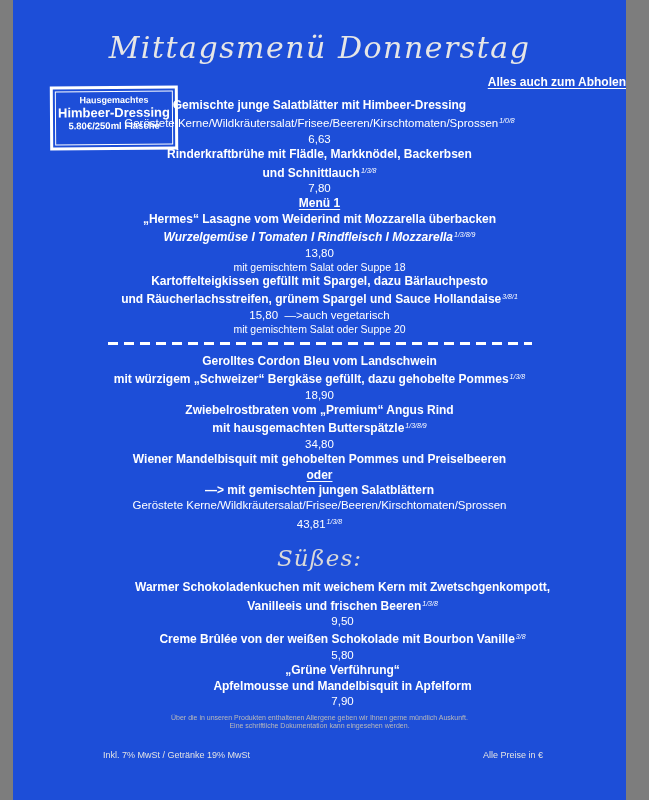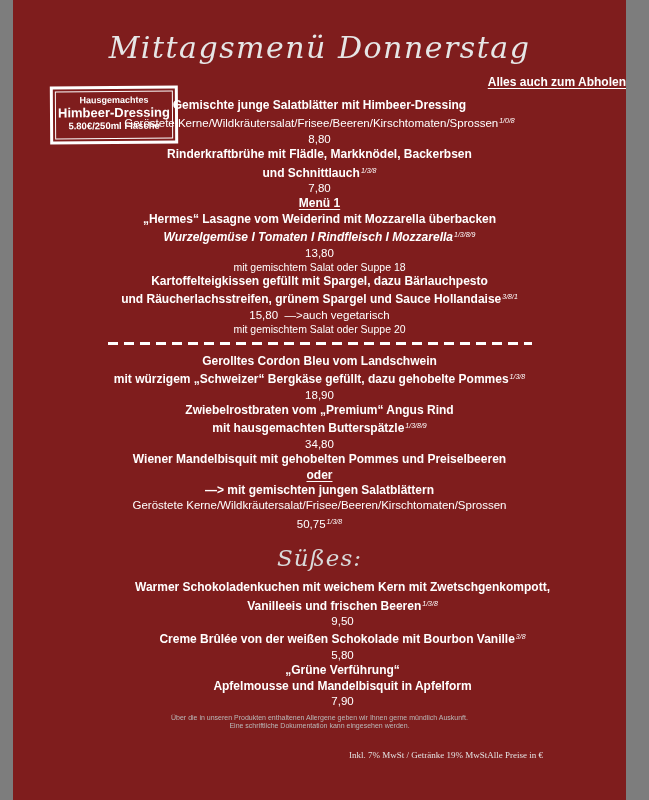--- a/index.html
+++ b/index.html
@@ -4,33 +4,33 @@
 <style>
   html,body{margin:0;padding:0;}
   body{
     width:649px;height:800px;position:relative;
     background:#7d7d7d;
     font-family:"Liberation Sans", sans-serif;
     overflow:hidden;
   }
   .paper{
     position:absolute;left:13px;right:23px;top:0;bottom:0;
-    background:#7f1d1d;color:#fff;
+    background:#1d4ed8;color:#fff;
   }
   .title{
     margin-top:30px;text-align:center;
     font-family:"DejaVu Serif", serif;font-style:italic;
     font-size:30px;color:#e6e6e6;letter-spacing:1.5px;
   }
   .promo-box{
     position:absolute;left:37px;top:86px;width:118px;
     border:3px solid #fff;padding:2px;text-align:center;
     transform:rotate(-0.4deg);
   }
-  .promo-inner{border:1.5px solid #fff;padding:3px 2px 7px 2px;}
+  .promo-inner{border:1.5px solid #fff;padding:3px 2px 13px 2px;}
   .promo-l1{font-size:9px;font-weight:bold;}
   .promo-l2{font-size:13px;font-weight:bold;line-height:15px;}
   .promo-l3{font-size:9.5px;font-weight:bold;}
   .pickup{
     margin-top:10px;text-align:right;font-size:12px;font-weight:bold;
     text-decoration:underline;text-underline-offset:2px;
   }
   .menu-list{margin-top:9px;text-align:center;}
   .line{font-size:11.5px;line-height:15.4px;color:#fff;}
   .line .t{white-space:pre-wrap;}
@@ -48,22 +48,22 @@
   }
   .sweets-heading{
     margin-top:13px;text-align:center;
     font-family:"DejaVu Serif", serif;font-style:italic;
     font-size:23px;color:#d9d9d9;letter-spacing:1px;
   }
   .sweets-list{margin-top:9px;padding-left:46px;}
   .allergen-note{margin-top:4px;text-align:center;color:#b9b9b9;font-size:7px;line-height:8.5px;}
   .footer{
     position:absolute;bottom:40px;left:90px;right:83px;
-    display:flex;justify-content:flex-end;
-    font-size:9px;color:#e3e3e3;font-family:Liberation Serif, serif;
+    display:flex;justify-content:space-between;
+    font-size:9px;color:#e3e3e3;
   }
 </style>
 </head>
 <body>
 
 <div class="paper">
 
   <div class="title">Mittagsmenü Donnerstag</div>
 
   <div class="promo-box">
@@ -72,21 +72,21 @@
       <div class="promo-l2">Himbeer-Dressing</div>
       <div class="promo-l3">5.80€/250ml Flasche</div>
     </div>
   </div>
 
   <div class="pickup">Alles auch zum Abholen</div>
 
   <div class="menu-list">
       <div class="line bold"><span class="t">Gemischte junge Salatblätter mit Himbeer-Dressing</span></div>
       <div class="line regular"><span class="t">Geröstete Kerne/Wildkräutersalat/Frisee/Beeren/Kirschtomaten/Sprossen</span><sup class="allergen">1/0/8</sup></div>
-      <div class="line regular"><span class="t">8,80</span></div>
+      <div class="line regular"><span class="t">6,63</span></div>
       <div class="line bold"><span class="t">Rinderkraftbrühe mit Flädle, Markknödel, Backerbsen</span></div>
       <div class="line bold"><span class="t">und Schnittlauch</span><sup class="allergen">1/3/8</sup></div>
       <div class="line regular"><span class="t">7,80</span></div>
       <div class="line bold-underline"><span class="t">Menü 1</span></div>
       <div class="line bold"><span class="t">„Hermes“ Lasagne vom Weiderind mit Mozzarella überbacken</span></div>
       <div class="line bold-italic"><span class="t">Wurzelgemüse I Tomaten I Rindfleisch I Mozzarella</span><sup class="allergen">1/3/8/9</sup></div>
       <div class="line regular"><span class="t">13,80</span></div>
       <div class="line small"><span class="t">mit gemischtem Salat oder Suppe 18</span></div>
       <div class="line bold"><span class="t">Kartoffelteigkissen gefüllt mit Spargel, dazu Bärlauchpesto</span></div>
       <div class="line bold"><span class="t">und Räucherlachsstreifen, grünem Spargel und Sauce Hollandaise</span><sup class="allergen">3/8/1</sup></div>
@@ -100,21 +100,21 @@
       <div class="line bold"><span class="t">Gerolltes Cordon Bleu vom Landschwein</span></div>
       <div class="line bold"><span class="t">mit würzigem „Schweizer“ Bergkäse gefüllt, dazu gehobelte Pommes</span><sup class="allergen">1/3/8</sup></div>
       <div class="line regular"><span class="t">18,90</span></div>
       <div class="line bold"><span class="t">Zwiebelrostbraten vom „Premium“ Angus Rind</span></div>
       <div class="line bold"><span class="t">mit hausgemachten Butterspätzle</span><sup class="allergen">1/3/8/9</sup></div>
       <div class="line regular"><span class="t">34,80</span></div>
       <div class="line bold"><span class="t">Wiener Mandelbisquit mit gehobelten Pommes und Preiselbeeren</span></div>
       <div class="line bold-underline"><span class="t">oder</span></div>
       <div class="line bold"><span class="t">—&gt; mit gemischten jungen Salatblättern</span></div>
       <div class="line regular"><span class="t">Geröstete Kerne/Wildkräutersalat/Frisee/Beeren/Kirschtomaten/Sprossen</span></div>
-      <div class="line regular"><span class="t">50,75</span><sup class="allergen">1/3/8</sup></div>
+      <div class="line regular"><span class="t">43,81</span><sup class="allergen">1/3/8</sup></div>
     </div>
 
   <div class="sweets-heading">Süßes:</div>
 
   <div class="menu-list sweets-list">
       <div class="line bold"><span class="t">Warmer Schokoladenkuchen mit weichem Kern mit Zwetschgenkompott,</span></div>
       <div class="line bold"><span class="t">Vanilleeis und frischen Beeren</span><sup class="allergen">1/3/8</sup></div>
       <div class="line regular"><span class="t">9,50</span></div>
       <div class="line bold"><span class="t">Creme Brûlée von der weißen Schokolade mit Bourbon Vanille</span><sup class="allergen">3/8</sup></div>
       <div class="line regular"><span class="t">5,80</span></div>

